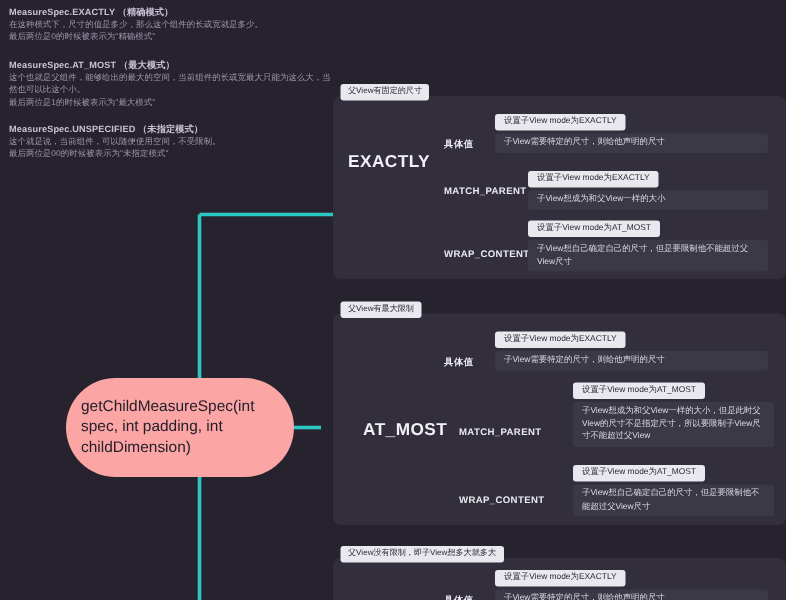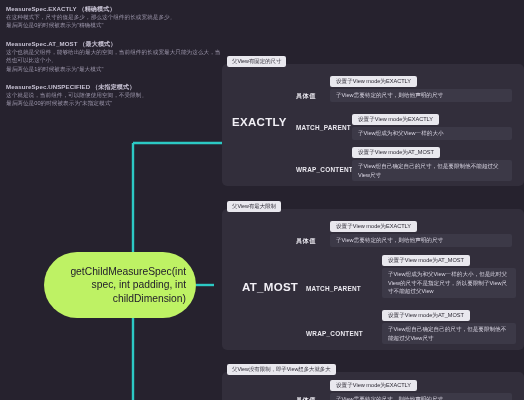--- a/index.html
+++ b/index.html
@@ -86,24 +86,24 @@
     line-height: 8.6px;
     padding: 2px 6px;
     border-radius: 2px;
   }
 
   
   #center-node {
     position: absolute;
     left: 44px; top: 252px;
     width: 152px; height: 66px;
-    background: #bef264;
+    background: #fca5a5;
     border-radius: 33px;
     display: flex; align-items: center; justify-content: center;
-    text-align: right;
+    text-align: left;
     color: #23202b;
     font-size: 10.3px;
     line-height: 13.6px;
     padding: 0 10px;
   }
 </style>
 </head>
 <body>
 
 <div id="canvas">
@@ -147,21 +147,21 @@
     </div>
 
   </div>
 
   <div id="center-node">getChildMeasureSpec(int spec, int padding, int childDimension)</div>
 
   <div class="group" style="left:222px; top:64px; width:302px; height:122px;">
     <div class="group-label">父View有固定的尺寸</div>
   </div>
 
-  <div class="mode-label" style="left:232px; top:116px;">EXACTLY</div>
+  <div class="mode-label" style="left:232px; top:102px;">EXACTLY</div>
 
   <div class="branch-key cjk" style="left:296px; top:92px;">具体值</div>
   <div class="chip-mode" style="left:330px; top:76px;">设置子View mode为EXACTLY</div>
   <div class="chip-desc" style="left:330px; top:89px; width:182px;">子View需要特定的尺寸，则给他声明的尺寸</div>
 
   <div class="branch-key" style="left:296px; top:124px;">MATCH_PARENT</div>
   <div class="chip-mode" style="left:352px; top:114px;">设置子View mode为EXACTLY</div>
   <div class="chip-desc" style="left:352px; top:127px; width:160px;">子View想成为和父View一样的大小</div>
 
   <div class="branch-key" style="left:296px; top:166px;">WRAP_CONTENT</div>

